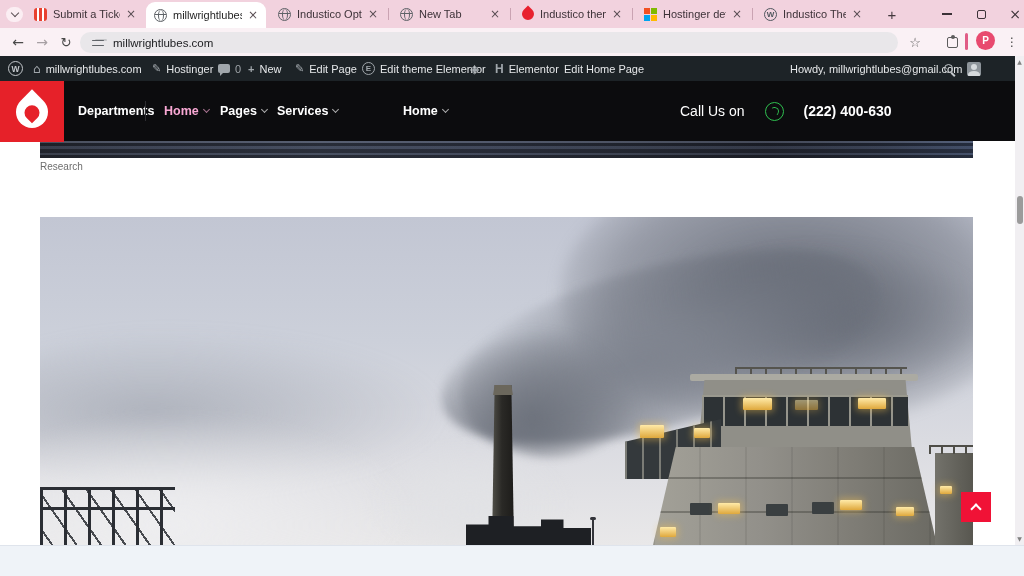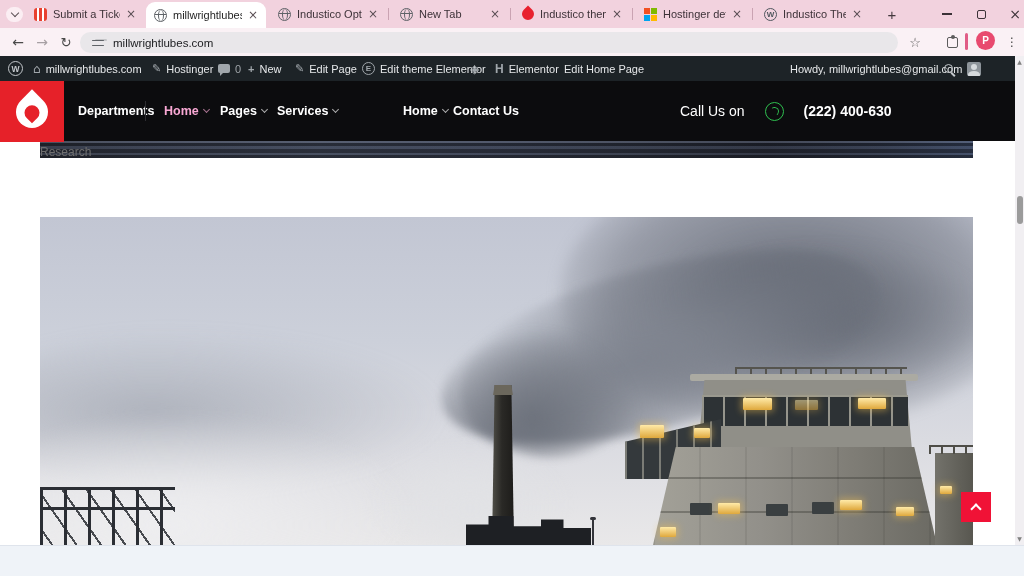--- a/index.html
+++ b/index.html
@@ -76,21 +76,21 @@
   .wa{width:19px;height:19px;border:1.8px solid #2fbf4f;border-radius:50%;position:relative}
   .wa::before{content:"";position:absolute;left:4px;top:4px;width:7px;height:7px;border:1.8px solid #2fbf4f;border-left-color:transparent;border-bottom-color:transparent;border-radius:50%;transform:rotate(8deg)}
   .cta{position:absolute;left:873px;top:95px;width:108px;height:31px;background:#f01236;color:#fff;font-size:11.5px;font-weight:bold;display:flex;align-items:center;justify-content:center}
 
   
   .strip{left:40px;top:141px;width:933px;height:17px;
     background:
       repeating-linear-gradient(180deg,rgba(150,160,185,.32) 0 2px,rgba(18,20,26,.45) 2px 5px,rgba(100,110,135,.3) 5px 8px,rgba(28,30,38,.5) 8px 12px,rgba(130,140,165,.22) 12px 14px,rgba(22,24,30,.5) 14px 17px),
       linear-gradient(90deg,#262a33 0%,#2e3340 12%,#39404f 30%,#323848 48%,#2a2f3b 62%,#1e212b 78%,#272e3e 90%,#33405a 100%);
   }
-  .caption{left:40px;top:145px;font-size:12px;color:#6e6e6e}
+  .caption{left:40px;top:161px;font-size:10px;color:#6e6e6e}
   .pagehead{left:40px;top:187px;font-size:15.5px;font-weight:bold;color:#1c1c1c;letter-spacing:.1px}
 
   
   .hero{left:40px;top:217px;width:933px;height:328px;overflow:hidden;
     background:linear-gradient(180deg,#c2c6d3 0%,#ccd0da 38%,#dadbe1 68%,#e9e8e9 100%)}
   .hero>div{position:absolute}
   .sk1{left:520px;top:-60px;width:470px;height:270px;border-radius:50%;
     background:radial-gradient(ellipse at center,rgba(92,97,108,.92),rgba(118,122,133,.55) 55%,rgba(118,122,133,0) 78%);filter:blur(7px)}
   .sk2{left:630px;top:30px;width:320px;height:140px;border-radius:50%;
     background:radial-gradient(ellipse at center,rgba(100,105,116,.8),rgba(100,105,116,0) 72%);filter:blur(8px)}
@@ -321,23 +321,20 @@
         <span class="ncaret"></span>
       </div>
     <div class="nav-item" style="left:277px">
         <span>Services</span>
         <span class="ncaret"></span>
       </div>
     <div class="nav-item" style="left:403px">
         <span>Home</span>
         <span class="ncaret"></span>
       </div>
-    <div class="nav-item" style="left:453px">
-        <span>Contact Us</span>
-      </div>
 
     <div class="callus" style="left:680px">
       <span style="font-size:14px">Call Us on</span>
       <span class="wa"></span>
       <span style="font-size:14px;font-weight:bold">(222) 400-630</span>
     </div>
   </div>
   <div class="abs logo">
       <span class="drop">
         <span class="drop-in"></span>

